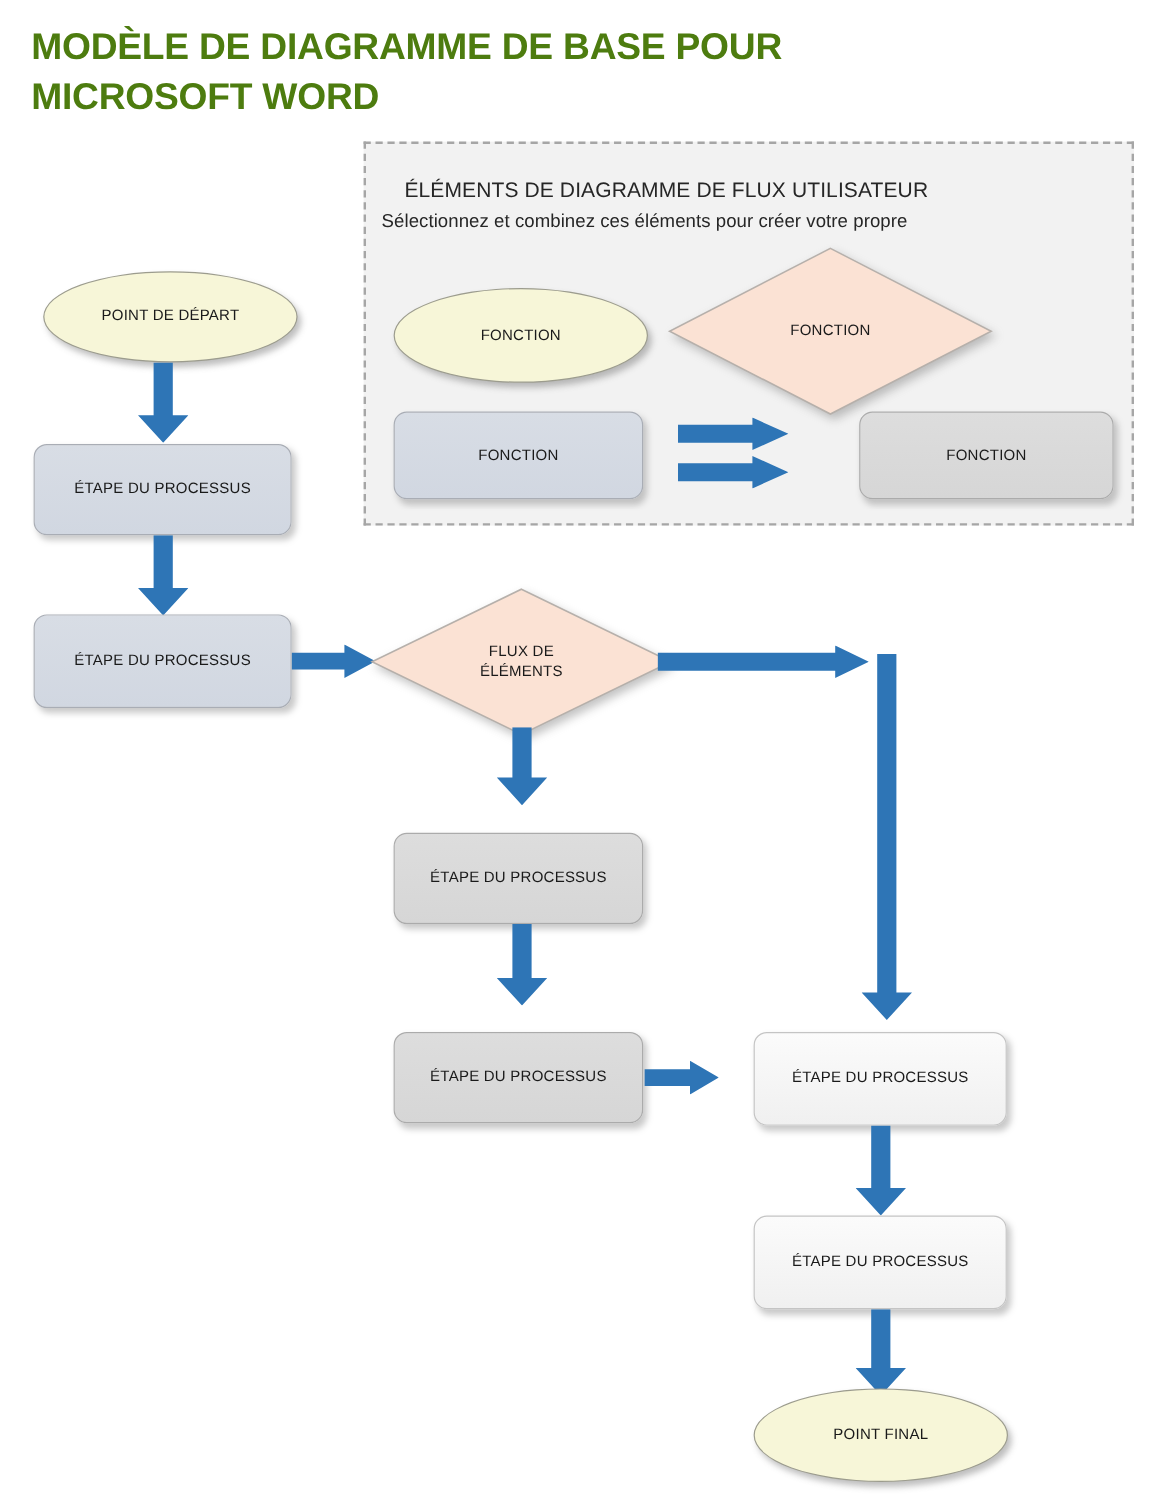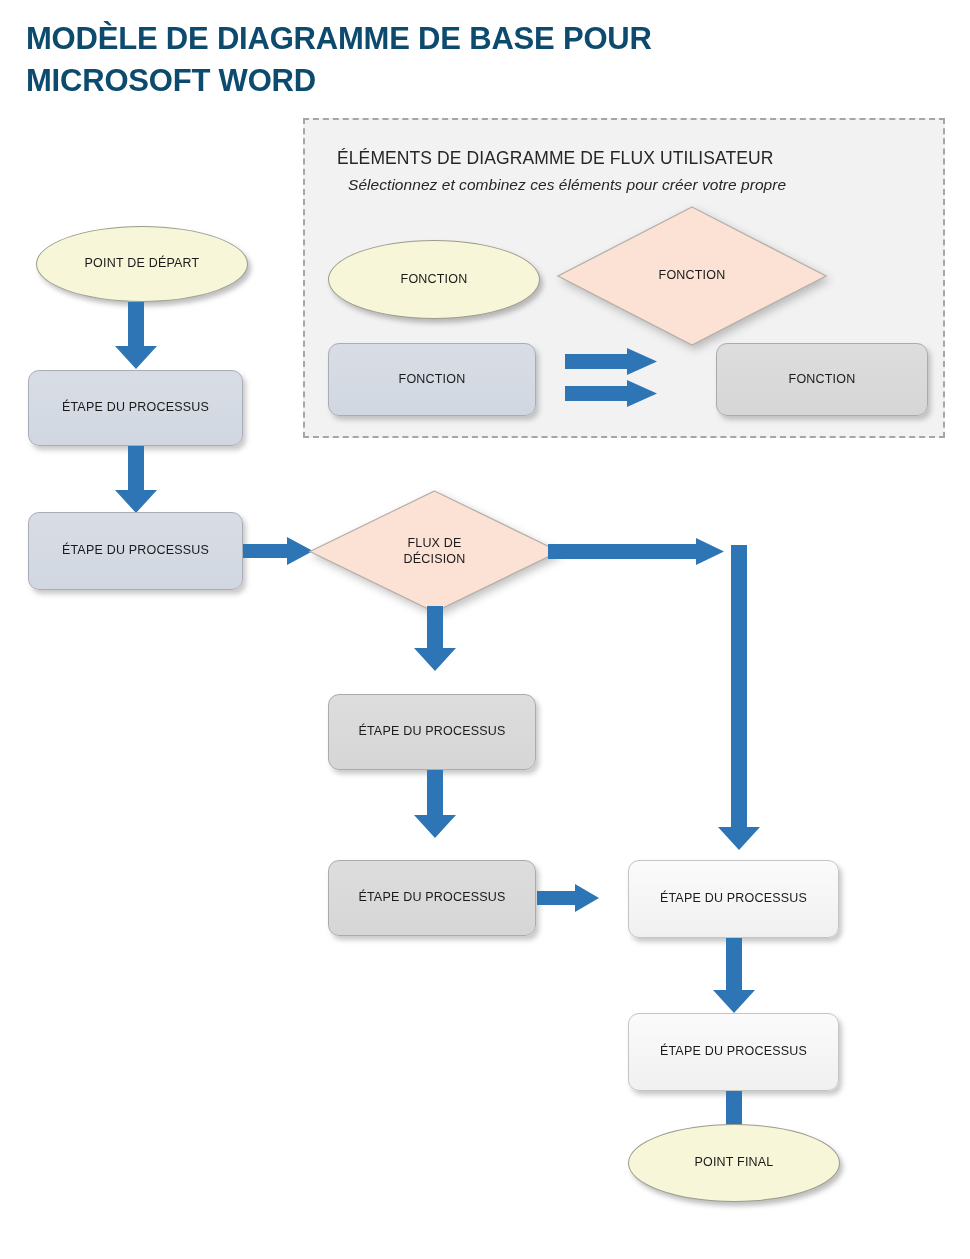--- a/index.html
+++ b/index.html
@@ -22,21 +22,21 @@
   
   .title {
     position: absolute;
     left: 26px;
     top: 18px;
     width: 780px;
     font-size: 31px;
     font-weight: bold;
     line-height: 1.34;
     letter-spacing: -0.2px;
-    color: #0c4a6e;
+    color: #4d7c0f;
     text-transform: uppercase;
   }
 
   
   .legend-panel {
     position: absolute;
     left: 303px;
     top: 118px;
     width: 642px;
     height: 320px;
@@ -47,24 +47,23 @@
   .legend-title {
     position: absolute;
     left: 337px;
     top: 148px;
     font-size: 17.5px;
     color: #262626;
     letter-spacing: 0.1px;
   }
   .legend-sub {
     position: absolute;
-    left: 348px;
+    left: 318px;
     top: 176px;
     font-size: 15.5px;
-    font-style: italic;
     color: #262626;
     letter-spacing: 0.05px;
   }
 
   
   .shape {
     position: absolute;
     display: flex;
     align-items: center;
     justify-content: center;
@@ -203,21 +202,21 @@
     </svg>
   </div>
 
   <div class="diamond-wrap" style="left:308px; top:489px; width:253px; height:125px;">
     <svg width="253" height="125" viewBox="0 0 253 125">
       <polygon points="126.5,2 251,62.5 126.5,123 2,62.5" fill="#fbe2d4" stroke="#b6b0ab" stroke-width="1.3" style="filter:drop-shadow(3px 4px 4px rgba(120,120,120,0.45))"></polygon>
     </svg>
     <div class="diamond-label">
       <span>
         <span>FLUX DE</span><br>
-        <span>DÉCISION</span>
+        <span>ÉLÉMENTS</span>
       </span>
     </div>
   </div>
 
   <div class="arrow" style="left:414px; top:606px;">
     <svg width="42" height="65" viewBox="0 0 42 65">
       <polygon points="13,0 29,0 29,42 42,42 21,65 0,42 13,42" fill="#2e75b6"></polygon>
     </svg>
   </div>
 
@@ -266,17 +265,17 @@
   <div class="shape rounded-box box-white" style="left:628px; top:1013px; width:211px; height:78px;">
     <span>ÉTAPE DU PROCESSUS</span>
   </div>
 
   <div class="arrow" style="left:713px; top:1091px;">
     <svg width="42" height="72" viewBox="0 0 42 72">
       <polygon points="13,0 29,0 29,49 42,49 21,72 0,49 13,49" fill="#2e75b6"></polygon>
     </svg>
   </div>
 
-  <div class="shape ellipse" style="left:628px; top:1124px; width:212px; height:78px;">
+  <div class="shape ellipse" style="left:628px; top:1157px; width:212px; height:78px;">
     <span>POINT FINAL</span>
   </div>
 
 </div>
 
 </body></html>

